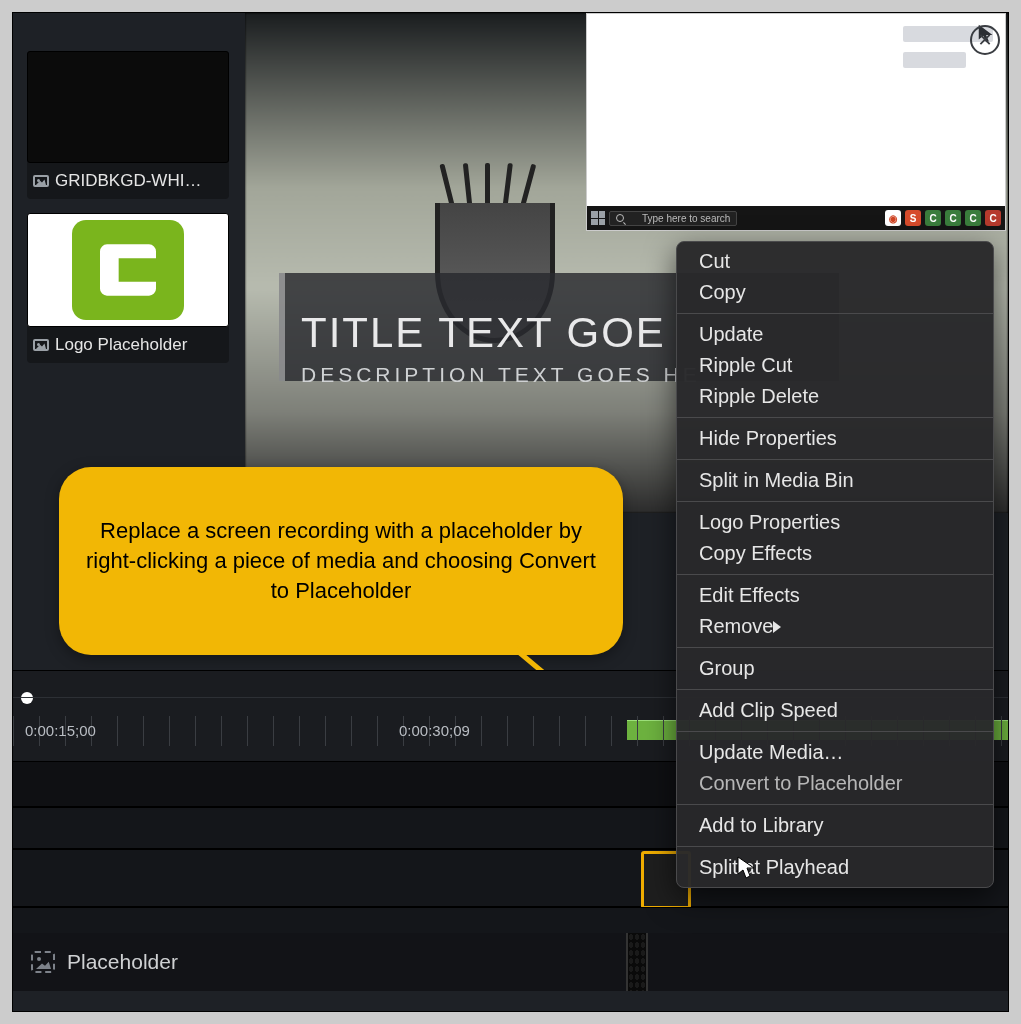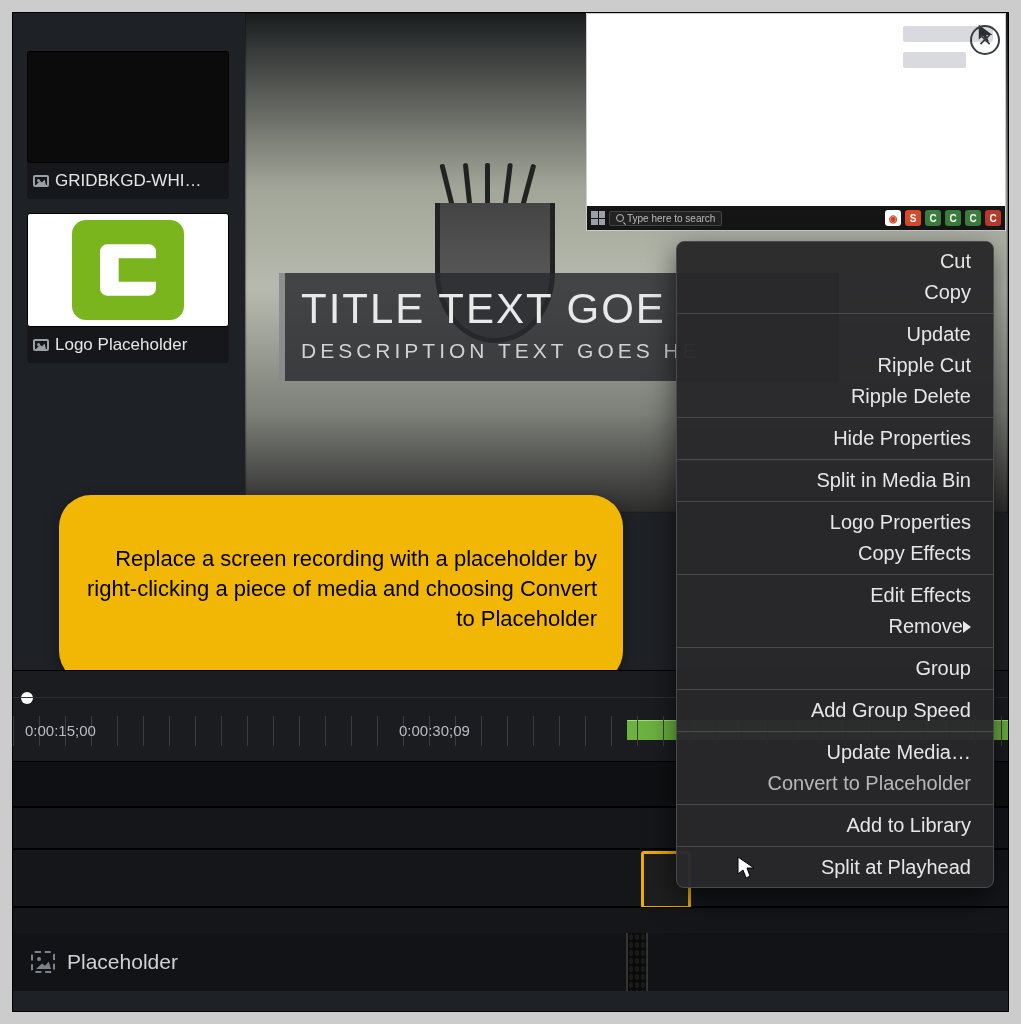--- a/index.html
+++ b/index.html
@@ -68,37 +68,38 @@
 
 .title-strip{
   position:absolute;left:34px;top:260px;width:560px;height:108px;
   background:rgba(40,42,46,.82);border-left:6px solid rgba(255,255,255,.4);
   padding:12px 16px;color:#e9e9ea;
 }
 .title-strip .title{
   font-size:42px;letter-spacing:2px;font-weight:400;white-space:nowrap;
   background-image:linear-gradient(transparent 49%,rgba(255,255,255,.15) 50%,transparent 51%);
   background-size:100% 6px;
+  margin-top:24px;
 }
 .title-strip .desc{
   margin-top:6px;font-size:21px;letter-spacing:4px;color:#cfd1d3;white-space:nowrap;
 }
 
 .browser{
   position:absolute;top:0;right:2px;width:420px;height:218px;background:#fff;border:1px solid #ccc;overflow:hidden;
 }
 .browser .cols{position:absolute;right:12px;top:12px;width:90px}
 .browser .bar{height:16px;background:#d8dadf;margin-bottom:10px;border-radius:2px}
 .browser .bar.s{width:70%}
 .browser .taskbar{
   position:absolute;bottom:0;left:0;right:0;height:24px;background:#151515;display:flex;align-items:center;gap:4px;padding:0 4px;color:#bbb;font-size:10px;
 }
 .tb-start{width:14px;height:14px;display:grid;grid-template-columns:1fr 1fr;grid-template-rows:1fr 1fr;gap:1px}
 .tb-start span{background:#9aa0a6}
-.tb-search{flex:0 0 auto;background:#222;border:1px solid #444;border-radius:2px;padding:1px 6px;display:flex;align-items:center;gap:3px;color:#bbb}
+.tb-search{flex:0 0 auto;background:#222;border:1px solid #444;border-radius:2px;padding:1px 6px;display:flex;align-items:center;gap:18px;color:#bbb}
 .tb-search .mag{width:8px;height:8px;border:1px solid #bbb;border-radius:50%;position:relative}
 .tb-search .mag::after{content:"";position:absolute;right:-3px;bottom:-3px;width:3px;height:1px;background:#bbb;transform:rotate(45deg)}
 .tb-spacer{flex:1}
 .tb-ic{width:16px;height:16px;border-radius:3px;display:flex;align-items:center;justify-content:center;font-size:10px;font-weight:700;color:#fff}
 
 .close-x{
   position:absolute;right:8px;top:12px;width:30px;height:30px;border:2px solid #3a3d42;border-radius:50%;
   display:flex;align-items:center;justify-content:center;color:#3a3d42;font-size:18px;
 }
 
@@ -152,36 +153,35 @@
   background-image:radial-gradient(#1a1a1a 2px,transparent 2px);
   background-size:6px 8px;
 }
 
 .menu{
   position:absolute;right:14px;top:228px;width:318px;background:rgba(40,40,42,.97);
   border:1px solid #4a4a4c;border-radius:8px;color:#e6e6e6;font-size:20px;padding:4px 0;
   box-shadow:0 10px 30px rgba(0,0,0,.6);
 }
 .menu .item{
-  padding:4px 22px;cursor:default;display:flex;align-items:center;justify-content:flex-end;
+  padding:4px 22px;cursor:default;display:flex;align-items:center;justify-content:flex-start;
 }
 .menu .sep{height:1px;background:#4a4a4c;margin:5px 0}
 .menu .sub-tri{
   width:0;height:0;border-left:8px solid #e6e6e6;border-top:6px solid transparent;border-bottom:6px solid transparent;
 }
 .menu .item.ghost{opacity:.75}
 
 .cursor-menu{position:absolute;right:250px;top:843px;z-index:40}
 .cursor-svg{display:block}
 
 .bubble{
   position:absolute;left:46px;top:454px;width:564px;height:188px;background:#f2b705;border-radius:32px;
-  display:flex;align-items:center;justify-content:center;text-align:right;color:#000;font-size:22px;line-height:1.35;padding:18px 26px;
+  display:flex;align-items:center;justify-content:center;text-align:center;color:#000;font-size:22px;line-height:1.35;padding:18px 26px;
   box-shadow:0 4px 14px rgba(0,0,0,.35);
-  margin-top:28px;
 }
 .arrow-line{
   position:absolute;left:498px;top:630px;width:290px;height:0;border-top:5px solid #f2b705;transform-origin:left center;transform:rotate(40deg);
 }
 .arrow-head{
   position:absolute;left:694px;top:842px;width:18px;height:18px;background:#f2b705;border-radius:50%;
 }
 </style>
 </head>
 <body>
@@ -328,21 +328,21 @@
     <div class="item">
       <span>Remove</span>
       <span class="sub-tri"></span>
     </div>
     <div class="sep"></div>
     <div class="item">
           <span>Group</span>
         </div>
     <div class="sep"></div>
     <div class="item">
-          <span>Add Group Speed</span>
+          <span>Add Clip Speed</span>
         </div>
     <div class="sep"></div>
     <div class="item">
           <span>Update Media…</span>
         </div>
     <div class="item ghost">
           <span>Convert to Placeholder</span>
         </div>
     <div class="sep"></div>
     <div class="item">

